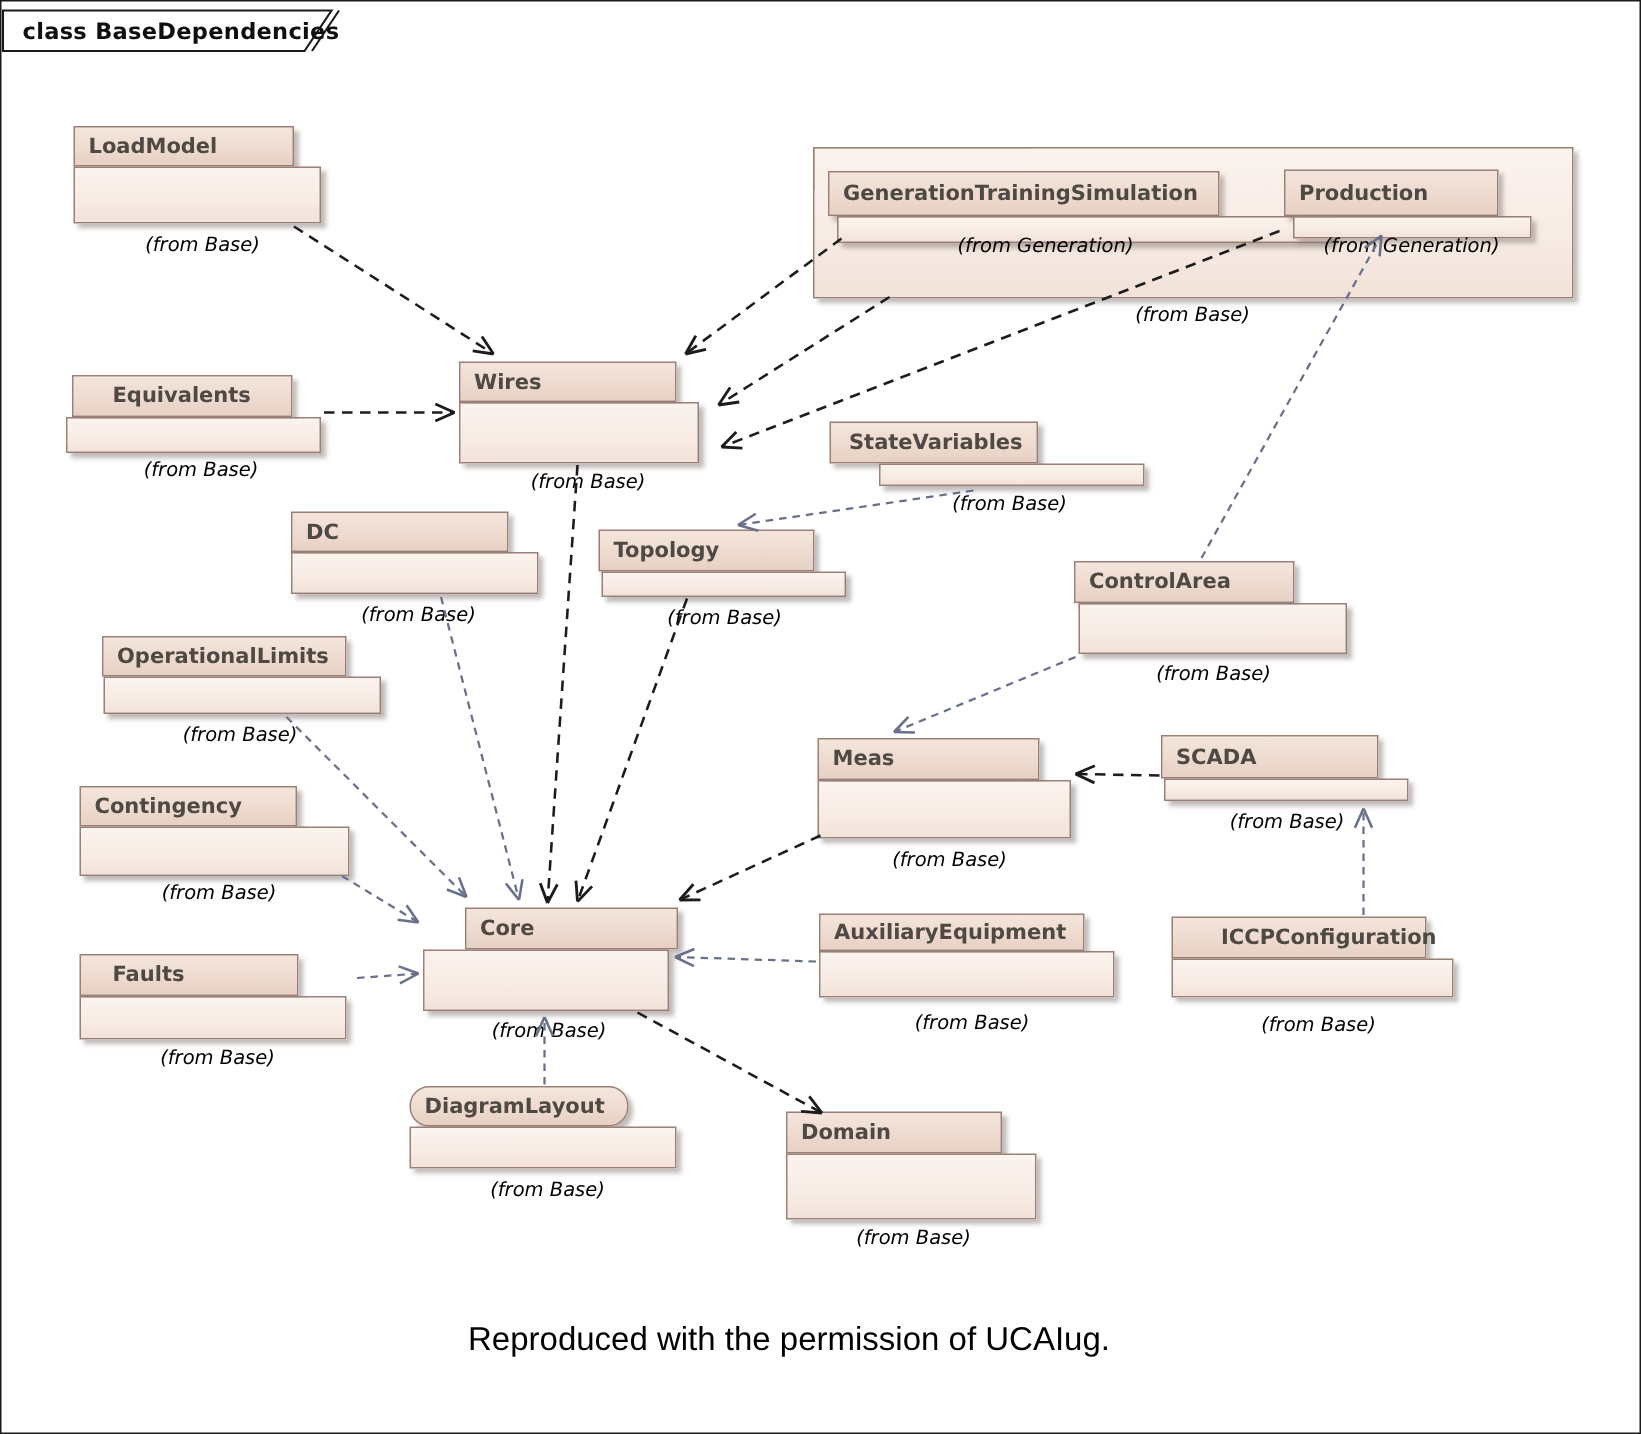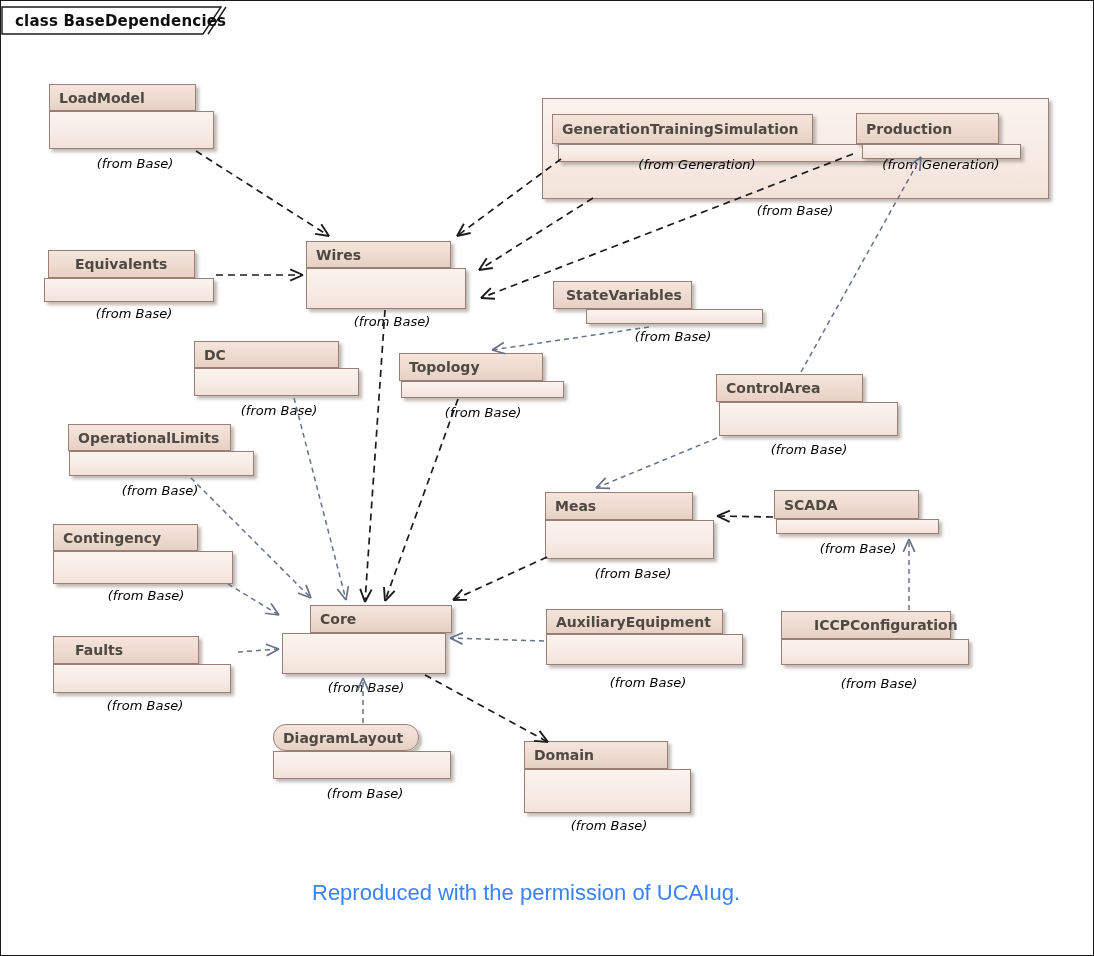--- a/index.html
+++ b/index.html
@@ -31,21 +31,21 @@
     box-shadow:3px 3px 3px rgba(130,120,114,0.5);
   }
   .pkg-from{
     position:absolute;transform:translateX(-50%);
     font-style:italic;font-size:13px;color:#000000;white-space:nowrap;
   }
   #arrows{position:absolute;left:0;top:0;z-index:20;pointer-events:none;}
   #caption{
     position:absolute;left:0;top:879px;width:1050px;text-align:center;z-index:6;
     font-family:"Liberation Sans","DejaVu Sans",sans-serif;
-    font-size:22px;color:#3b82f6;
+    font-size:22px;color:#000000;
   }
 </style>
 </head>
 <body>
 
 <div id="canvas">
 
   <svg id="frame-title-svg" width="240" height="40">
     <path d="M1,6 H220 L202,33 H1 Z" fill="#ffffff" stroke="#1a1a1a" stroke-width="1.4"></path>
     <path d="M207,33 L225,6" fill="none" stroke="#1a1a1a" stroke-width="1.4"></path>

